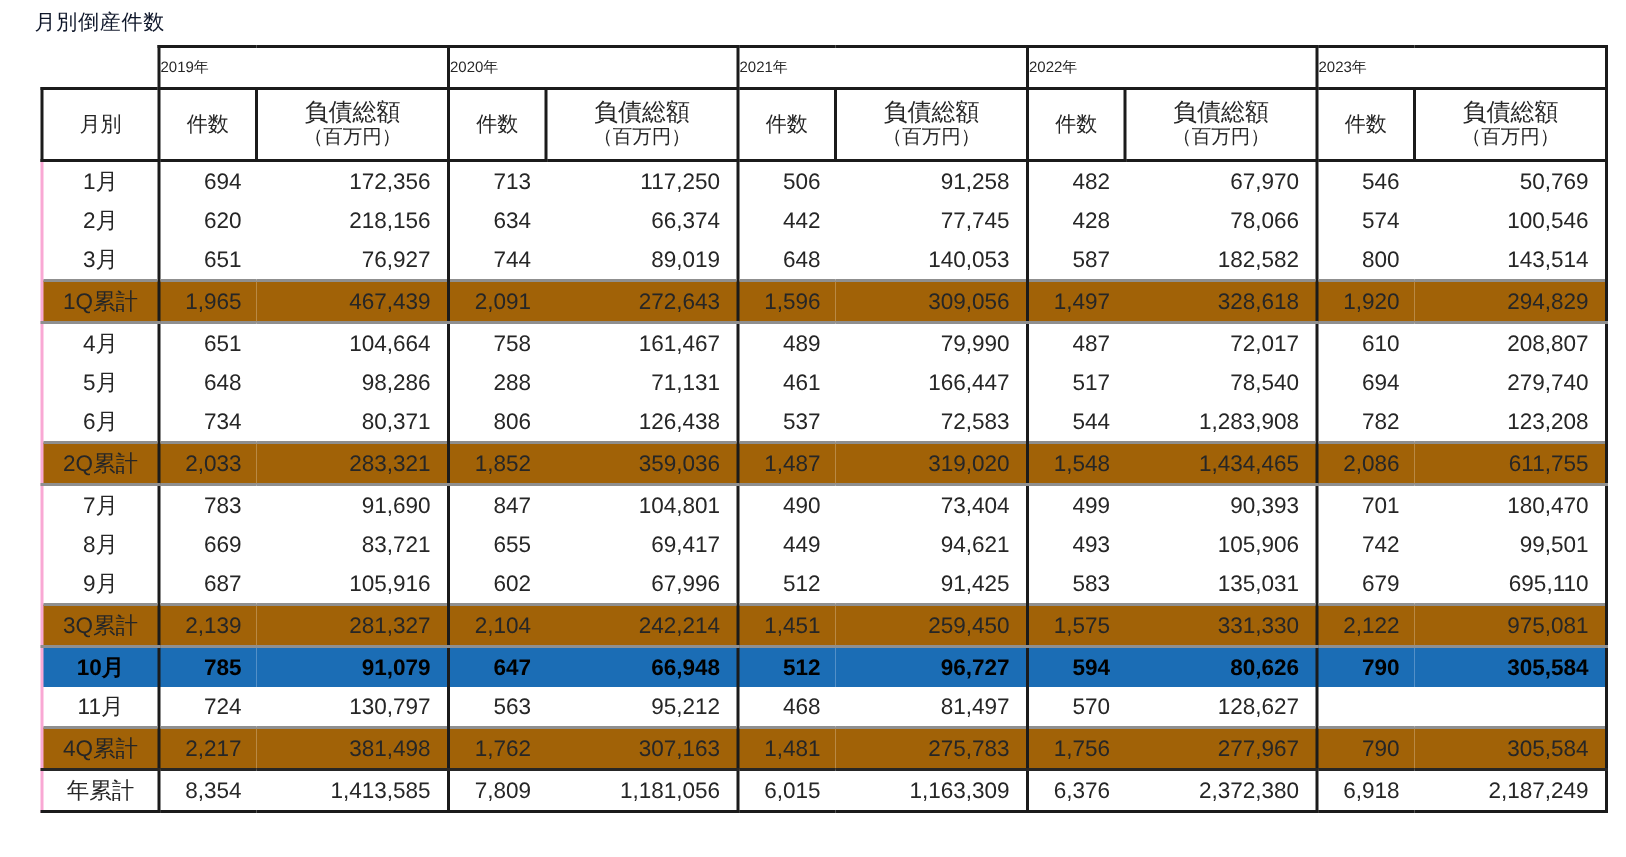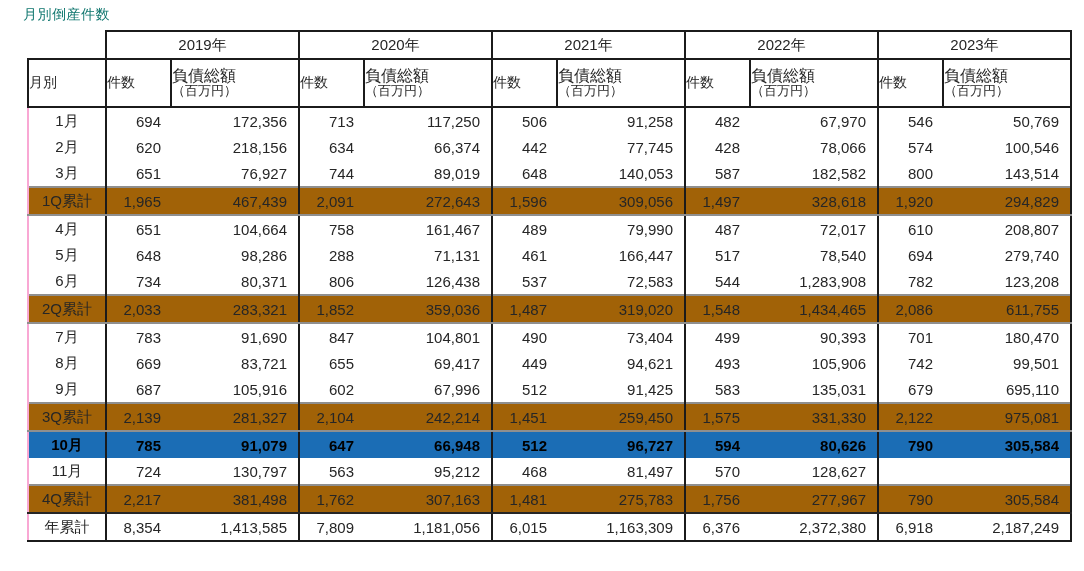--- a/index.html
+++ b/index.html
@@ -2,42 +2,42 @@
 <html><head>
 <meta charset="utf-8">
 <style>
   html,body{margin:0;padding:0;background:#fff;}
   body{
     width:1084px;height:571px;position:relative;overflow:hidden;
     font-family:"Liberation Sans","DejaVu Sans",sans-serif;
     color:#262626;-webkit-font-smoothing:antialiased;
   }
   .title{
-    position:absolute;left:23px;top:6px;font-size:14px;color:#0f766e;
+    position:absolute;left:23px;top:6px;font-size:14px;color:#0f172a;
     letter-spacing:0.5px;
   }
   table.bk{
     position:absolute;left:27px;top:30px;width:1043px;
     border-collapse:collapse;table-layout:fixed;
   }
   col.c-lbl{width:78px;}
   col.c-cnt{width:65px;}
   col.c-debt{width:128px;}
 
   th,td{padding:0;font-weight:normal;vertical-align:middle;}
 
   
   th.corner{border:none;background:#fff;}
   th.yr{
-    border:2px solid #1b1b1b;height:26px;font-size:15px;color:#262626;
-    text-align:center;background:#fff;
+    border:2px solid #1b1b1b;height:26px;font-size:10px;color:#262626;
+    text-align:left;background:#fff;
   }
   th.hd{
     border:2px solid #1b1b1b;height:46px;font-size:14px;color:#262626;
-    text-align:left;background:#fff;
+    text-align:center;background:#fff;
   }
   th.hd .l2{font-size:13px;line-height:15px;}
   th.hd .l1{font-size:16px;line-height:15px;}
 
   
   td{height:26px;font-size:15px;}
   td.lbl{
     text-align:center;
     border-left:2px solid #f9a8d4;border-right:2px solid #1b1b1b;
   }

